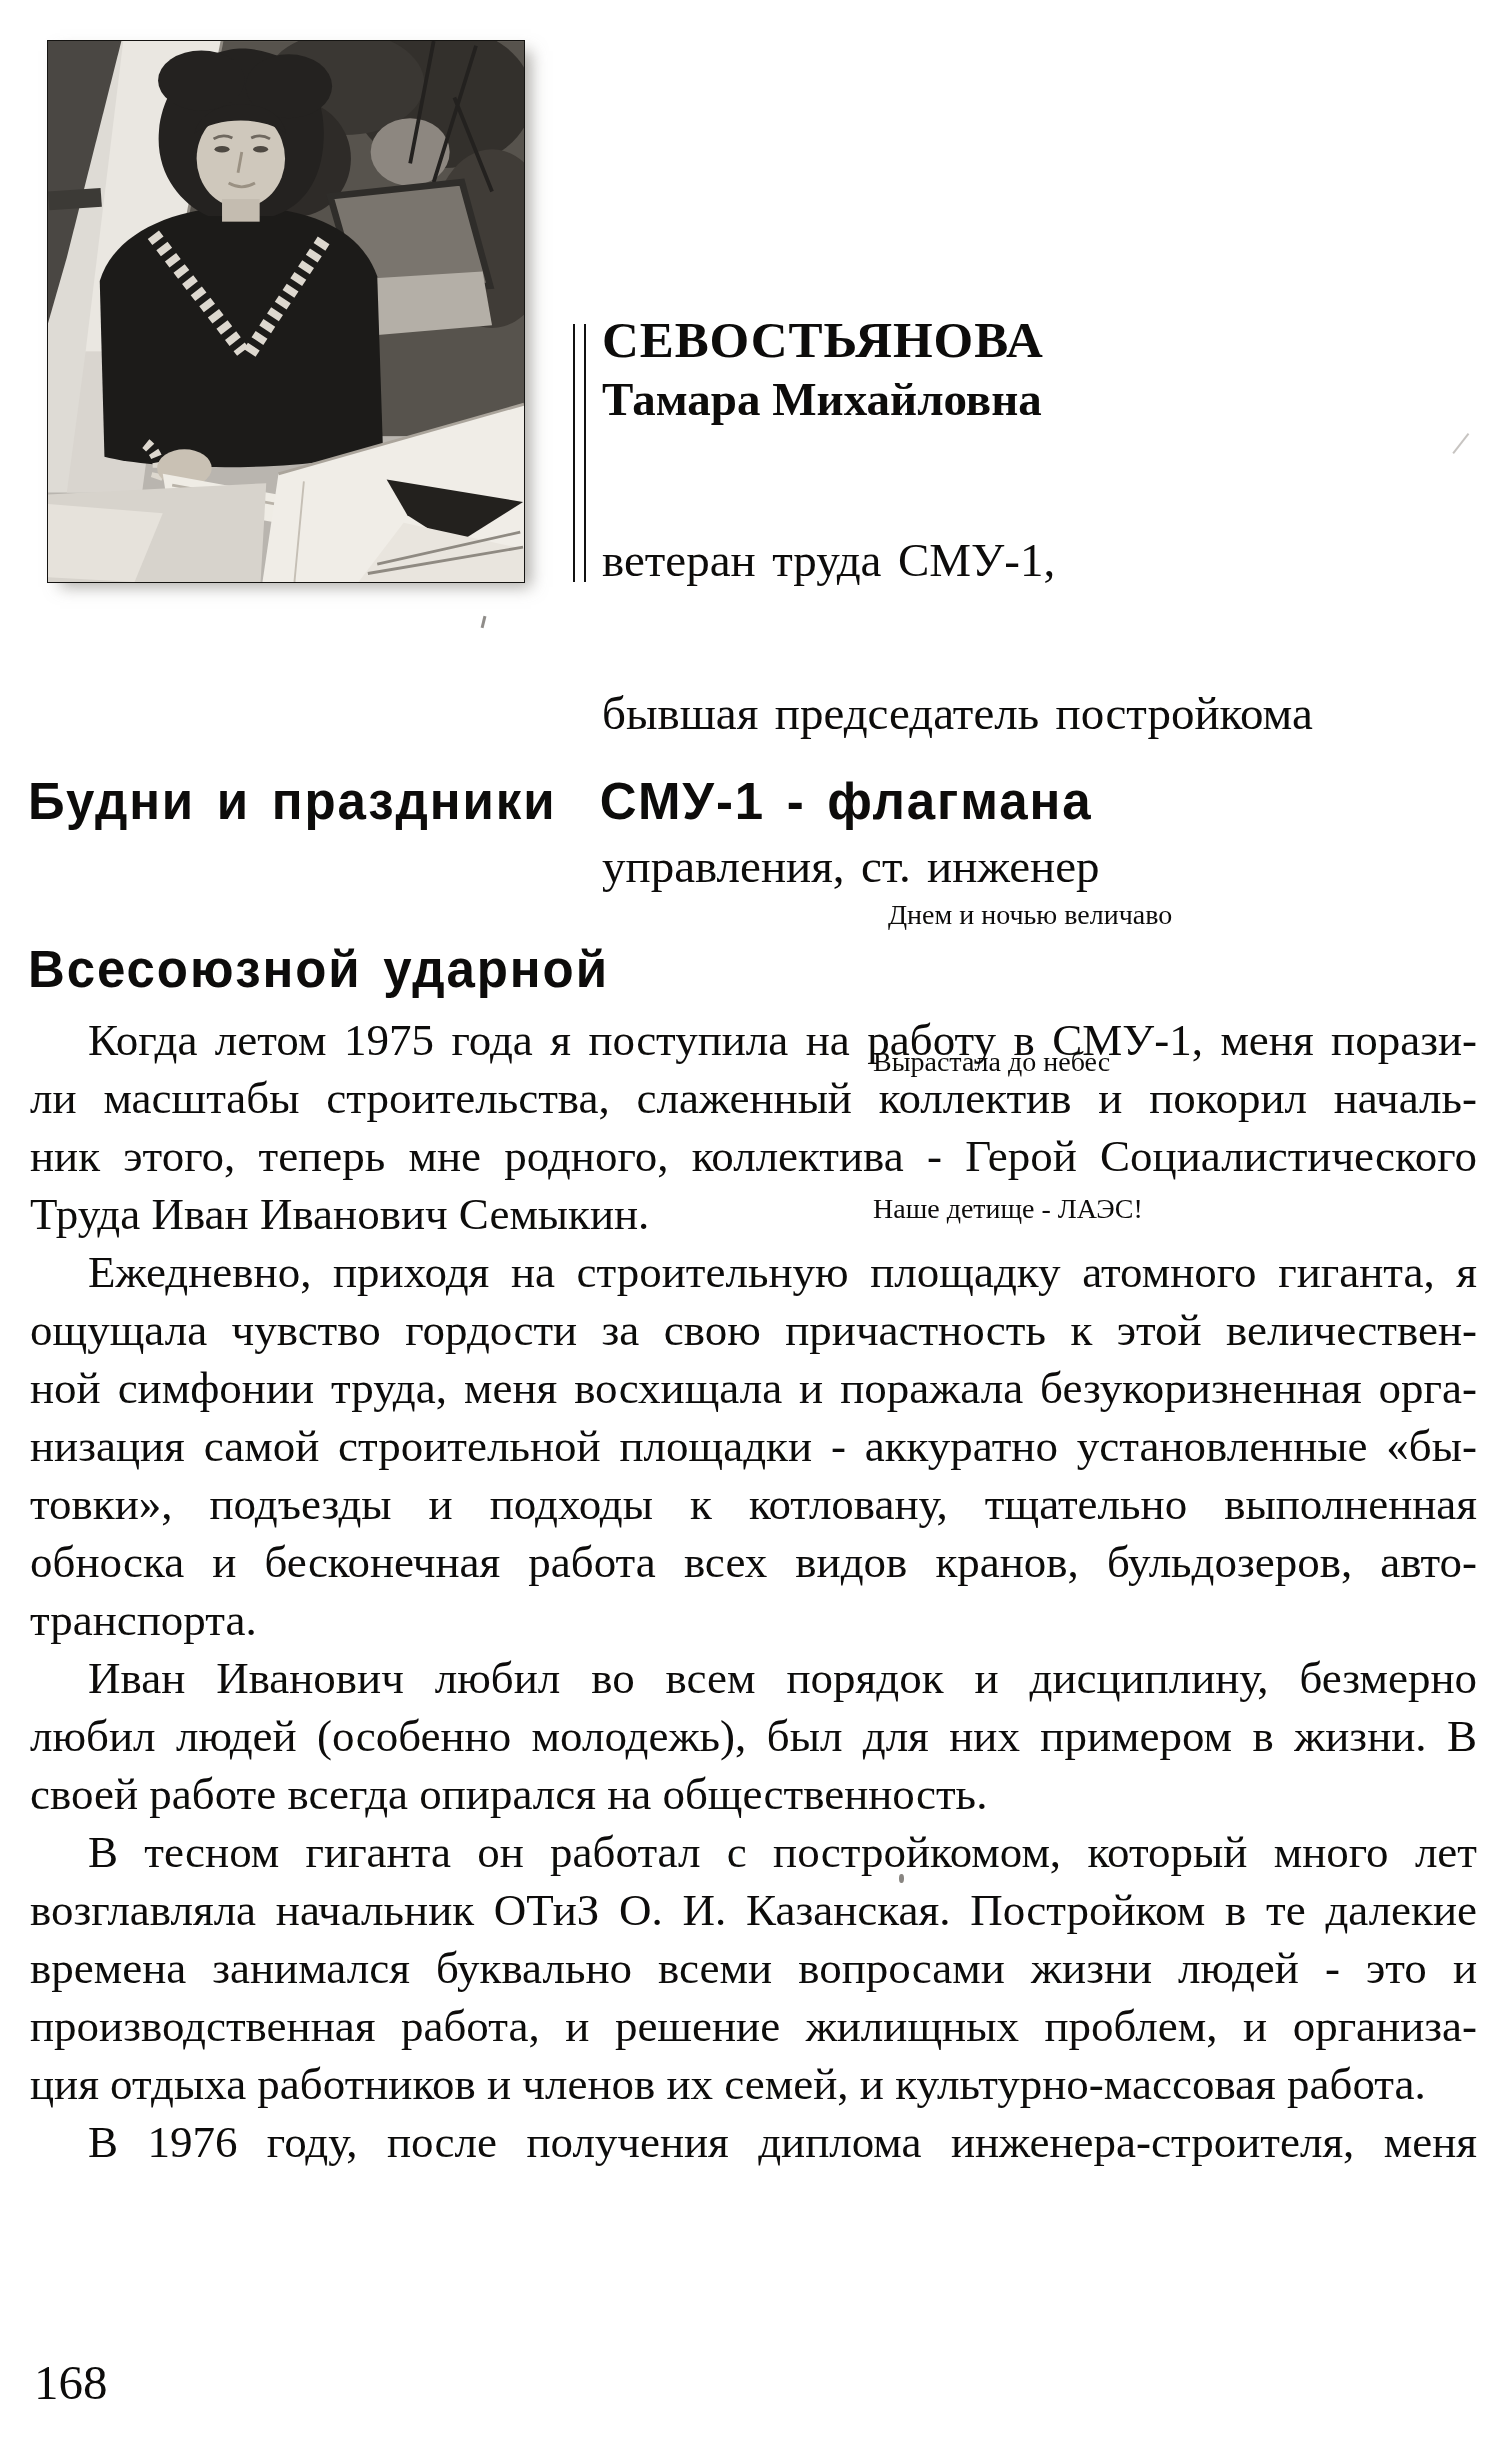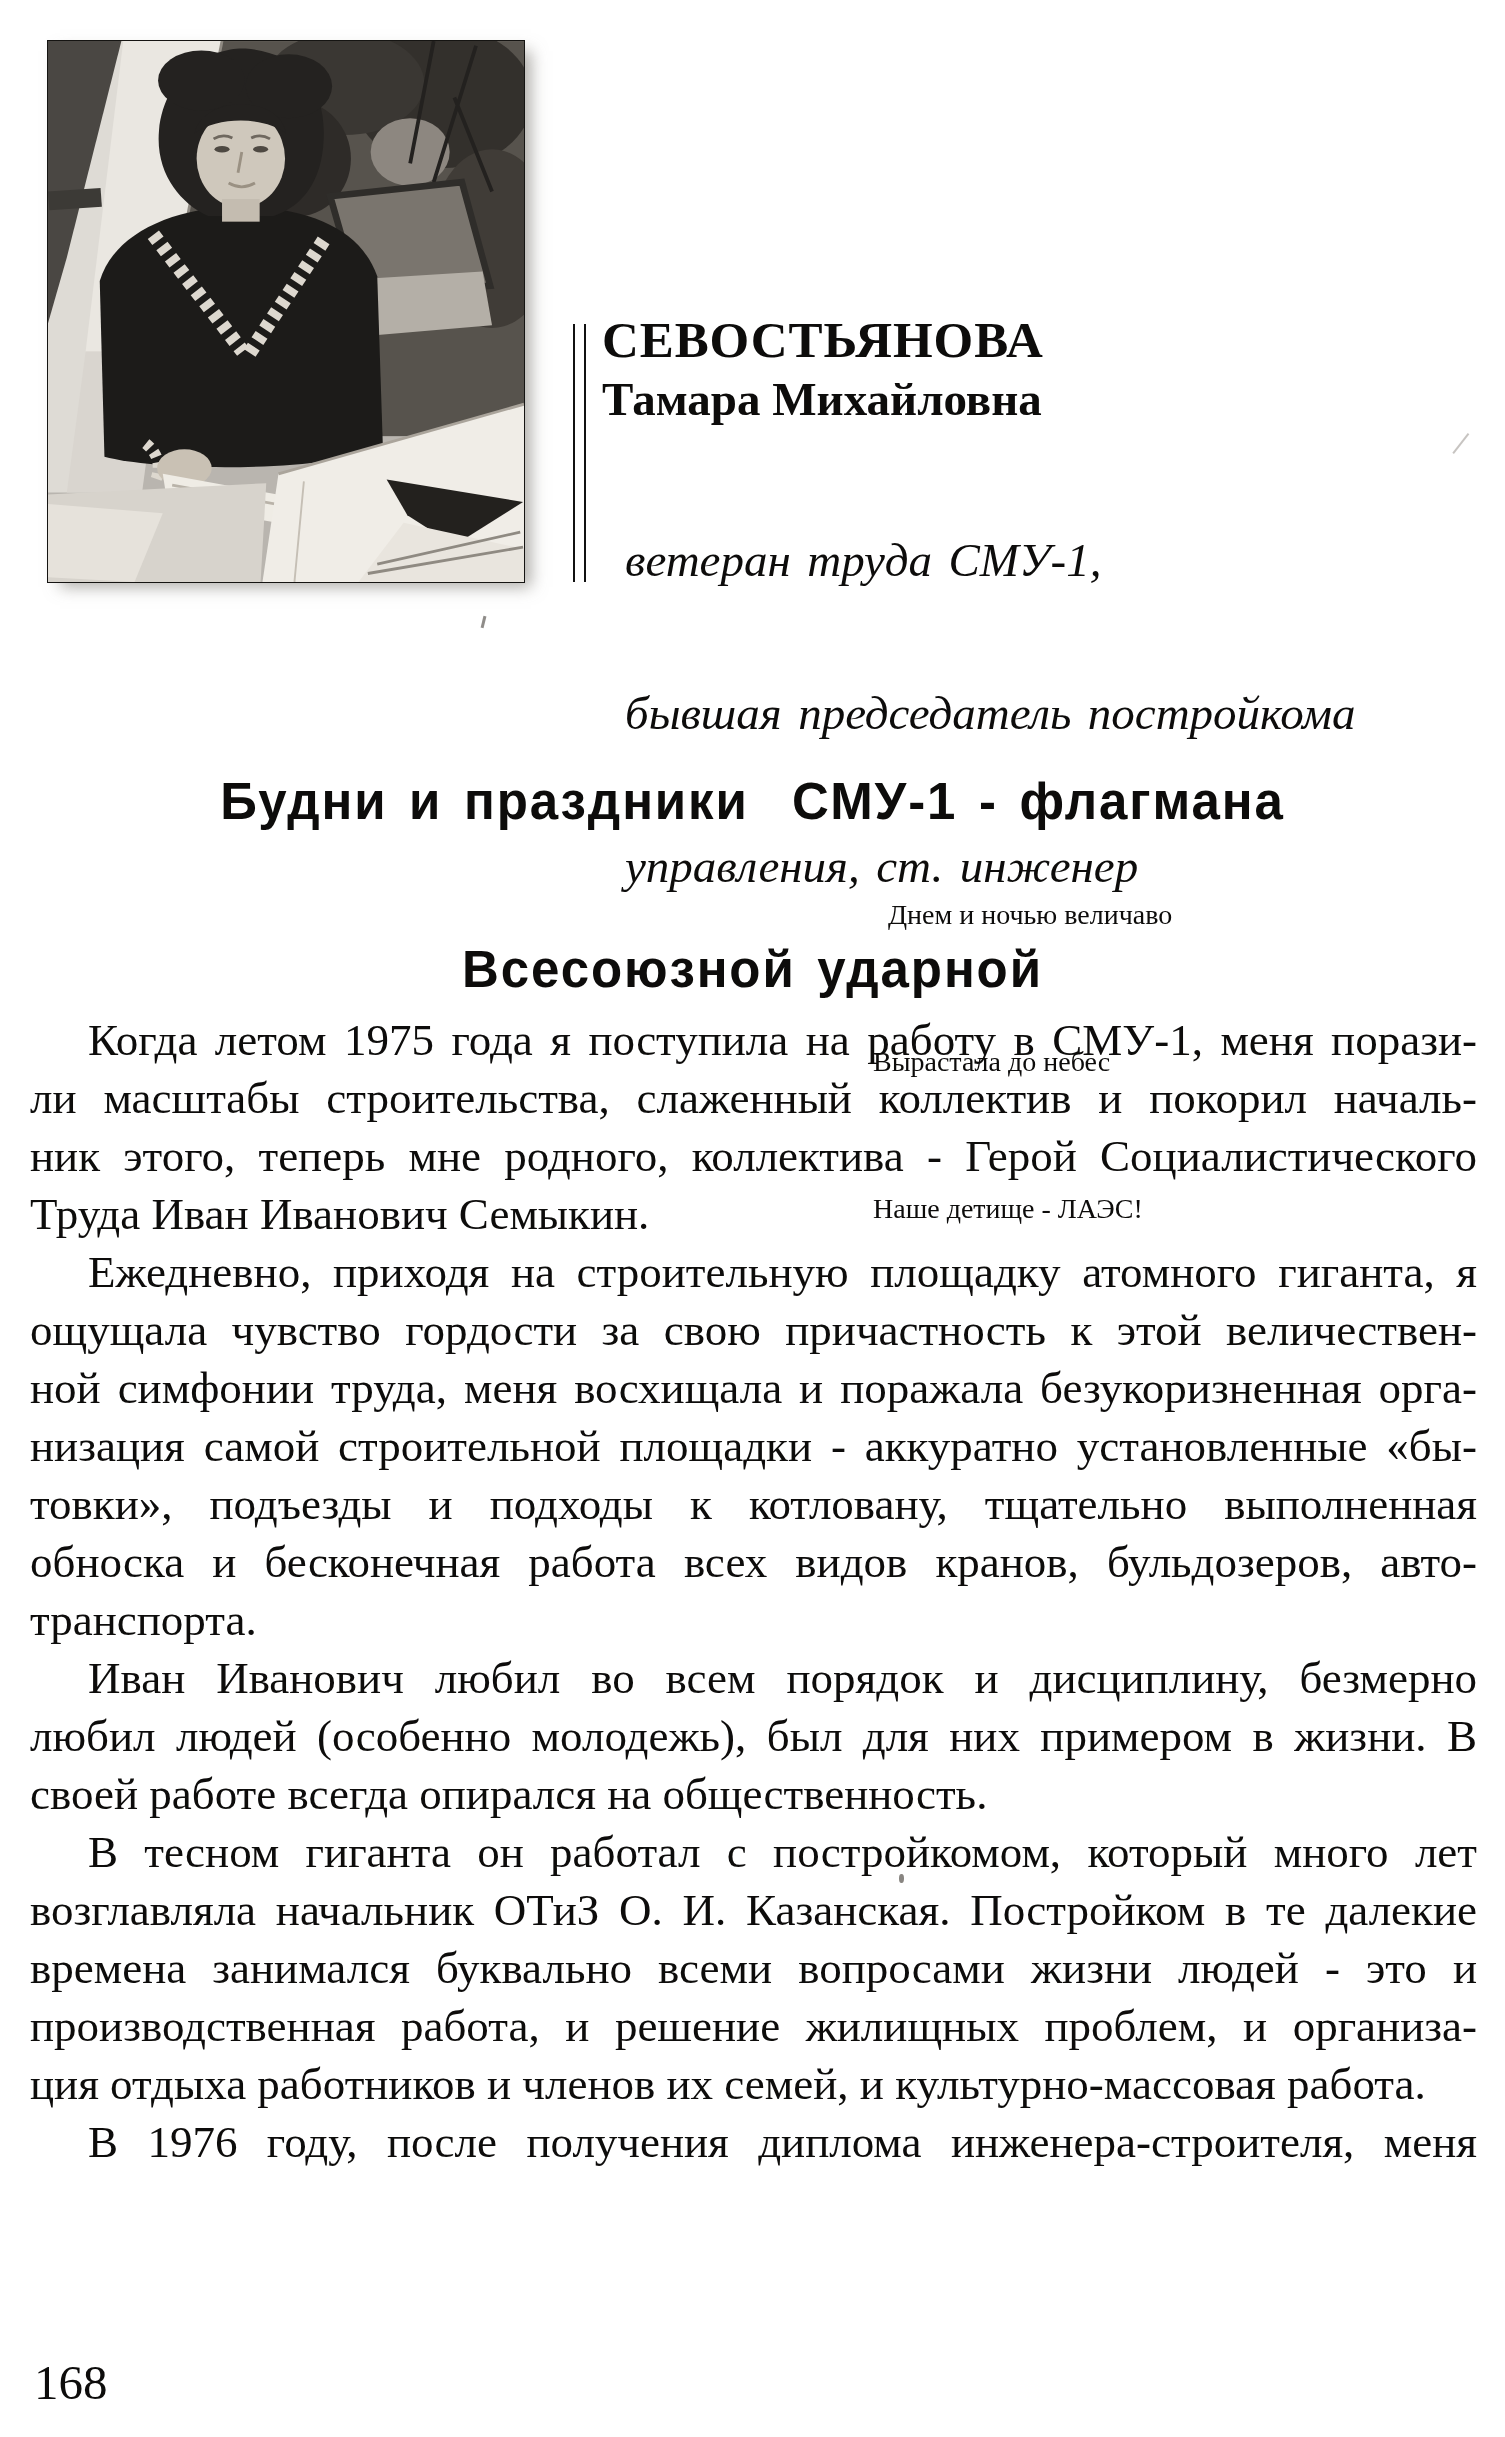--- a/index.html
+++ b/index.html
@@ -33,28 +33,27 @@
     white-space: pre;
   }
   .author-given {
     left: 602px; top: 374px;
     font-size: 47px; font-weight: bold; line-height: 51px;
     white-space: pre;
     text-align: center;
   }
   .author-roles {
     left: 602px; top: 433px;
-    font-size: 47px; font-style: italic; line-height: 51px;
-    word-spacing: 4.7px; white-space: pre; margin-left: 23px;
+    font-size: 47px; line-height: 51px;
+    word-spacing: 4.7px; white-space: pre;
   }
 
   
   .heading {
     left: 28px; top: 662px; width: 1449px;
-    text-align: center;
     font-family: "Liberation Sans", sans-serif;
     font-weight: bold; font-size: 51px; line-height: 56px;
     letter-spacing: 1.9px; word-spacing: 5.6px;
     white-space: pre-wrap;
   }
 
   
   .epigraph {
     left: 873px; top: 792px;
     font-size: 28px; line-height: 49px;

